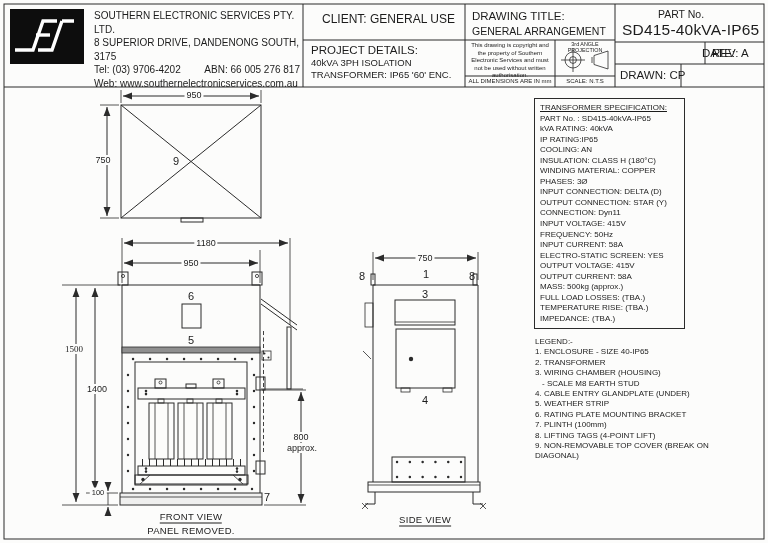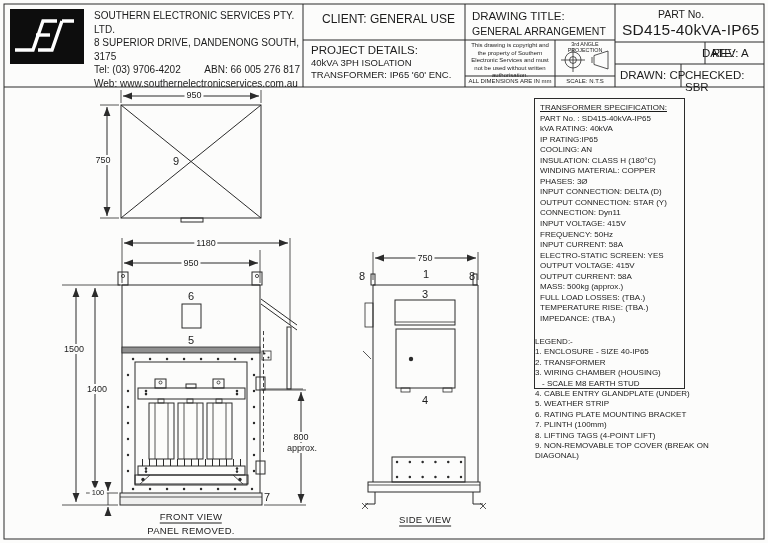--- a/index.html
+++ b/index.html
@@ -33,21 +33,21 @@
   .h-title-label{position:absolute;left:472px;top:10px;font-size:11.5px;}
   .h-title-val{position:absolute;left:472px;top:25px;font-size:10.5px;}
   .h-copy{position:absolute;left:467px;top:42px;width:86px;font-size:6px;line-height:7.6px;text-align:center;}
   .h-dims{position:absolute;left:465px;top:76px;width:90px;font-size:6px;text-align:center;line-height:11px;}
   .h-projlab{position:absolute;left:555px;top:41px;width:60px;font-size:5.4px;text-align:center;}
   .h-scale{position:absolute;left:555px;top:76px;width:60px;font-size:6px;text-align:center;line-height:11px;}
   .h-part-label{position:absolute;left:622px;top:8px;font-size:10.5px;margin-left:36px;}
   .h-part-val{position:absolute;left:622px;top:21px;font-size:15.5px;letter-spacing:.2px;}
   .h-cell{position:absolute;font-size:11.5px;}
   
-  .spec{position:absolute;left:534px;top:98px;width:151px;height:291px;border:1px solid #2b2b2b;
+  .spec{position:absolute;left:534px;top:98px;width:151px;height:231px;border:1px solid #2b2b2b;
         padding:4px 0 0 5px;box-sizing:border-box;font-size:8px;line-height:10.55px;}
   .spec .t{text-decoration:underline;}
   .legend{position:absolute;left:535px;top:337px;width:215px;font-size:8px;line-height:10.4px;}
   .legend .ind{padding-left:7px;}
 </style>
 </head>
 <body>
 
 <div class="sheet">
 
@@ -187,21 +187,20 @@
   <div class="h-copy">This drawing is copyright and the property of Southern Electronic Services and must not be used without written authorisation.</div>
   <div class="h-dims">ALL DIMENSIONS ARE IN mm</div>
   <div class="h-projlab">3rd ANGLE PROJECTION</div>
   <div class="h-scale">SCALE: N.T.S</div>
 
   <div class="h-part-label">PART No.</div>
   <div class="h-part-val">SD415-40kVA-IP65</div>
   <div class="h-cell" style="left:658px;top:47px;padding-left:44px;">DATE:</div>
   <div class="h-cell" style="left:712px;top:47px;">REV: A</div>
   <div class="h-cell" style="left:620px;top:69px;">DRAWN: CP</div>
-  <div class="h-cell" style="left:685px;top:69px;">CHECKED: SBR</div>
 
   <div class="spec">
     <div class="t">TRANSFORMER SPECIFICATION:</div>
     <div>PART No. : SD415-40kVA-IP65</div>
     <div>kVA RATING: 40kVA</div>
     <div>IP RATING:IP65</div>
     <div>COOLING: AN</div>
     <div>INSULATION: CLASS H (180°C)</div>
     <div>WINDING MATERIAL: COPPER</div>
     <div>PHASES: 3Ø</div>
@@ -233,21 +232,21 @@
     <div>8. LIFTING TAGS (4-POINT LIFT)</div>
     <div>9. NON-REMOVABLE TOP COVER (BREAK ON DIAGONAL)</div>
   </div>
 
   <div class="dimlbl" style="left:194px;top:95px;">950</div>
   <div class="dimlbl" style="left:103px;top:160px;">750</div>
   <div class="lbl num" style="left:176px;top:161px;">9</div>
 
   <div class="dimlbl" style="left:206px;top:243px;">1180</div>
   <div class="dimlbl" style="left:191px;top:263px;">950</div>
-  <div class="dimlbl" style="left:74px;top:349px;">1500</div>
+  <div class="dimlbl" style="left:74px;top:349px;font-family:Liberation Serif, serif;">1500</div>
   <div class="dimlbl" style="left:97px;top:389px;">1400</div>
   <div class="dimlbl" style="left:301px;top:437px;">800</div>
   <div class="dimlbl" style="left:302px;top:448px;">approx.</div>
   <div class="dimlbl" style="left:98px;top:492px;font-size:7.5px;">100</div>
   <div class="lbl num" style="left:191px;top:296px;">6</div>
   <div class="lbl num" style="left:191px;top:340px;">5</div>
   <div class="lbl num" style="left:267px;top:497px;">7</div>
   <div class="lbl cap und" style="left:191px;top:517px;">FRONT VIEW</div>
   <div class="lbl cap" style="left:191px;top:530px;">PANEL REMOVED.</div>
 

